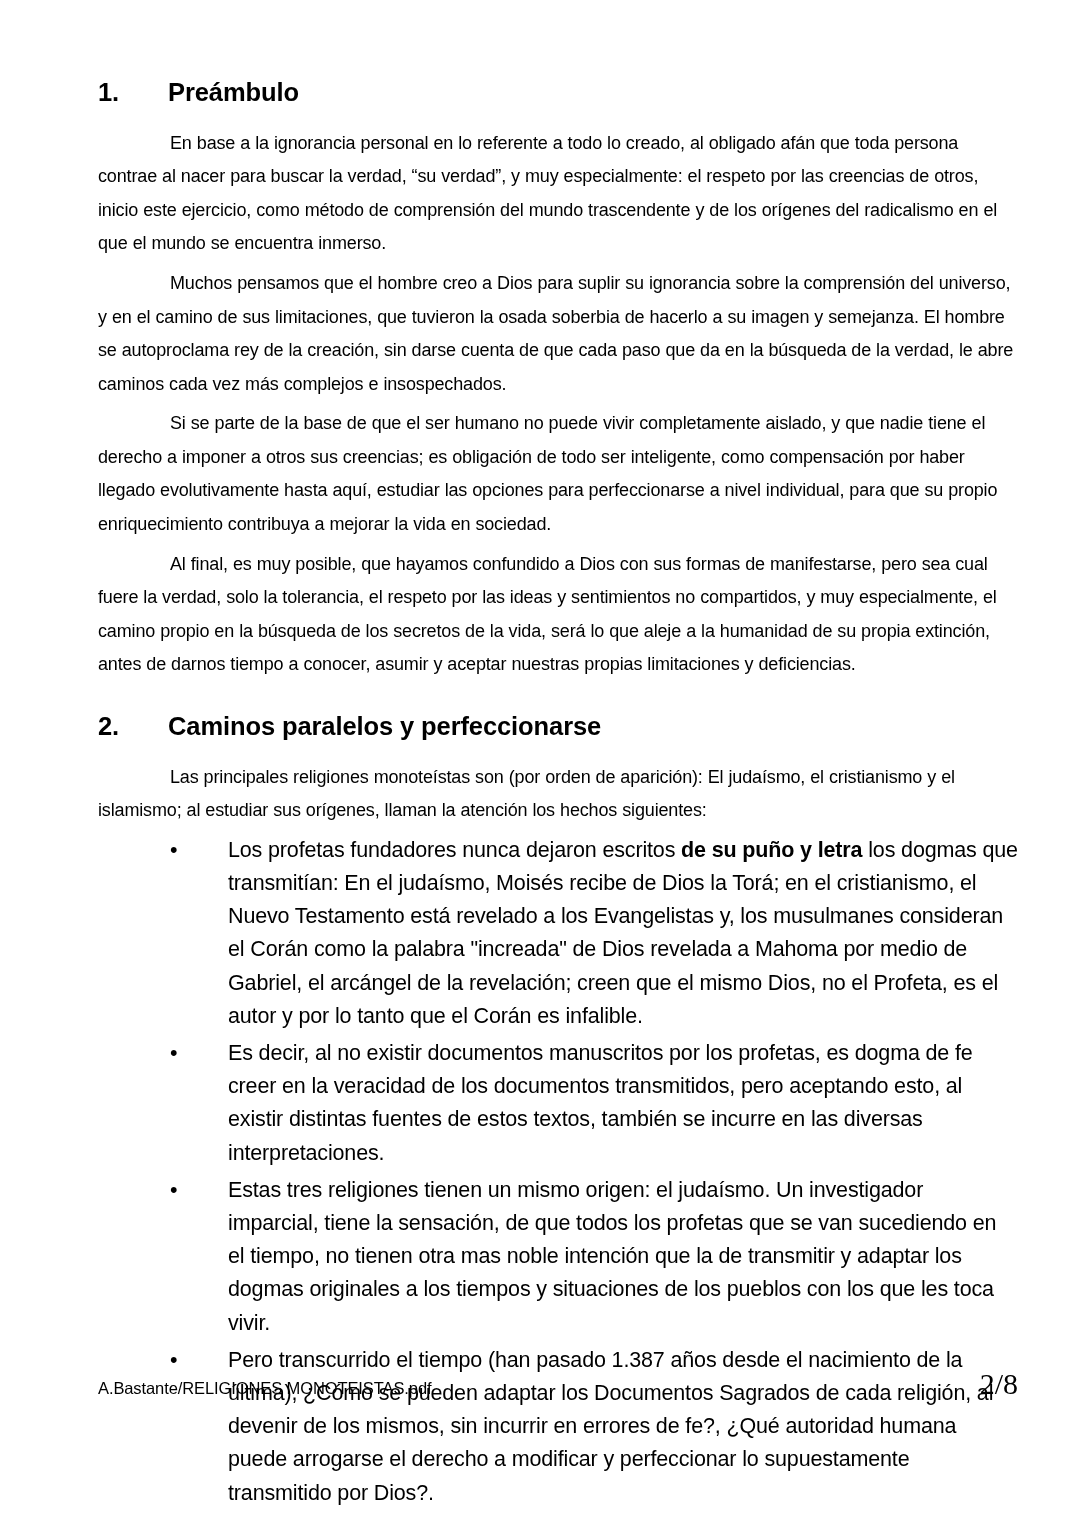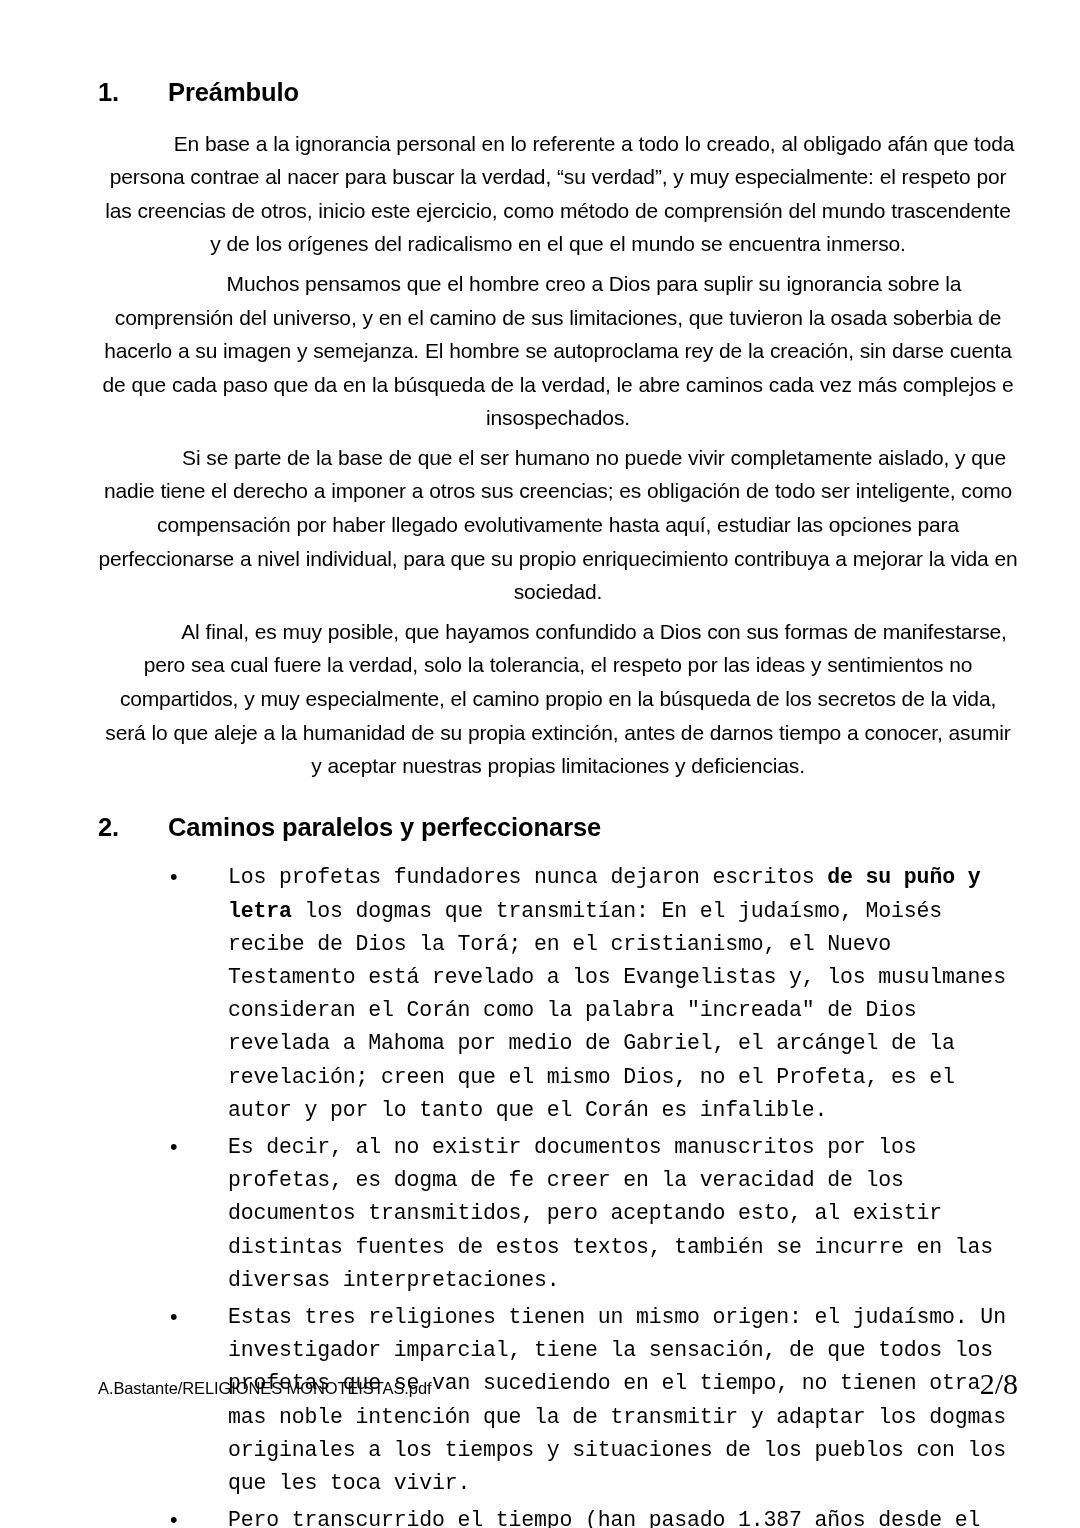--- a/index.html
+++ b/index.html
@@ -42,23 +42,23 @@
     flex: 1 1 auto;
   }
   .heading.second {
     margin-top: 30px;
     margin-bottom: 20px;
   }
 
   
   p.para {
     margin: 0 0 6px 0;
-    font-size: 21px;
+    font-size: 18px;
     line-height: 33.6px;
-    text-align: center;
+    text-align: left;
     text-indent: 72px;
     letter-spacing: -0.15px;
     word-spacing: 0.2px;
   }
   p.para.tight {
     margin-bottom: 20px;
   }
 
   
   ul.bullets {
@@ -77,21 +77,20 @@
   ul.bullets > li .dot {
     position: absolute;
     left: 72px;
     top: 0;
     width: 10px;
     line-height: 33.2px;
     font-size: 21.5px;
   }
   ul.bullets > li .btext {
     display: block;
-    font-family: Liberation Mono, monospace;
   }
   b.strong { font-weight: bold; }
 
   
   .footer {
     position: absolute;
     left: 98px;
     right: 62px;
     top: 1367px;
     height: 40px;
@@ -125,20 +124,21 @@
     <p class="para">En base a la ignorancia personal en lo referente a todo lo creado, al obligado afán que toda persona contrae al nacer para buscar la verdad, “su verdad”, y muy especialmente: el respeto por las creencias de otros, inicio este ejercicio, como método de comprensión del mundo trascendente y de los orígenes del radicalismo en el que el mundo se encuentra inmerso.</p>
     <p class="para">Muchos pensamos que el hombre creo a Dios para suplir su ignorancia sobre la comprensión del universo, y en el camino de sus limitaciones, que tuvieron la osada soberbia de hacerlo a su imagen y semejanza. El hombre se autoproclama rey de la creación, sin darse cuenta de que cada paso que da en la búsqueda de la verdad, le abre caminos cada vez más complejos e insospechados.</p>
     <p class="para">Si se parte de la base de que el ser humano no puede vivir completamente aislado, y que nadie tiene el derecho a imponer a otros sus creencias; es obligación de todo ser inteligente, como compensación por haber llegado evolutivamente hasta aquí, estudiar las opciones para perfeccionarse a nivel individual, para que su propio enriquecimiento contribuya a mejorar la vida en sociedad.</p>
     <p class="para tight">Al final, es muy posible, que hayamos confundido a Dios con sus formas de manifestarse, pero sea cual fuere la verdad, solo la tolerancia, el respeto por las ideas y sentimientos no compartidos, y muy especialmente, el camino propio en la búsqueda de los secretos de la vida, será lo que aleje a la humanidad de su propia extinción, antes de darnos tiempo a conocer, asumir y aceptar nuestras propias limitaciones y deficiencias.</p>
 
     <div class="heading second">
       <span class="num">2.</span>
       <span class="htext">Caminos paralelos y perfeccionarse</span>
     </div>
 
+    <p class="para">Las principales religiones monoteístas son (por orden de aparición): El judaísmo, el cristianismo y el islamismo; al estudiar sus orígenes, llaman la atención los hechos siguientes:</p>
 
     <ul class="bullets">
       <li>
         <span class="dot">•</span>
         <span class="btext"><span>Los profetas fundadores nunca dejaron escritos </span><b class="strong">de su puño y letra</b><span> los dogmas que transmitían: En el judaísmo, Moisés recibe de Dios la Torá; en el cristianismo, el Nuevo Testamento está revelado a los Evangelistas y, los musulmanes consideran el Corán como la palabra "increada" de Dios revelada a Mahoma por medio de Gabriel, el arcángel de la revelación; creen que el mismo Dios, no el Profeta, es el autor y por lo tanto que el Corán es infalible.</span></span>
       </li>
       <li>
         <span class="dot">•</span>
         <span class="btext">Es decir, al no existir documentos manuscritos por los profetas, es dogma de fe creer en la veracidad de los documentos transmitidos, pero aceptando esto, al existir distintas fuentes de estos textos, también se incurre en las diversas interpretaciones.</span>
       </li>

